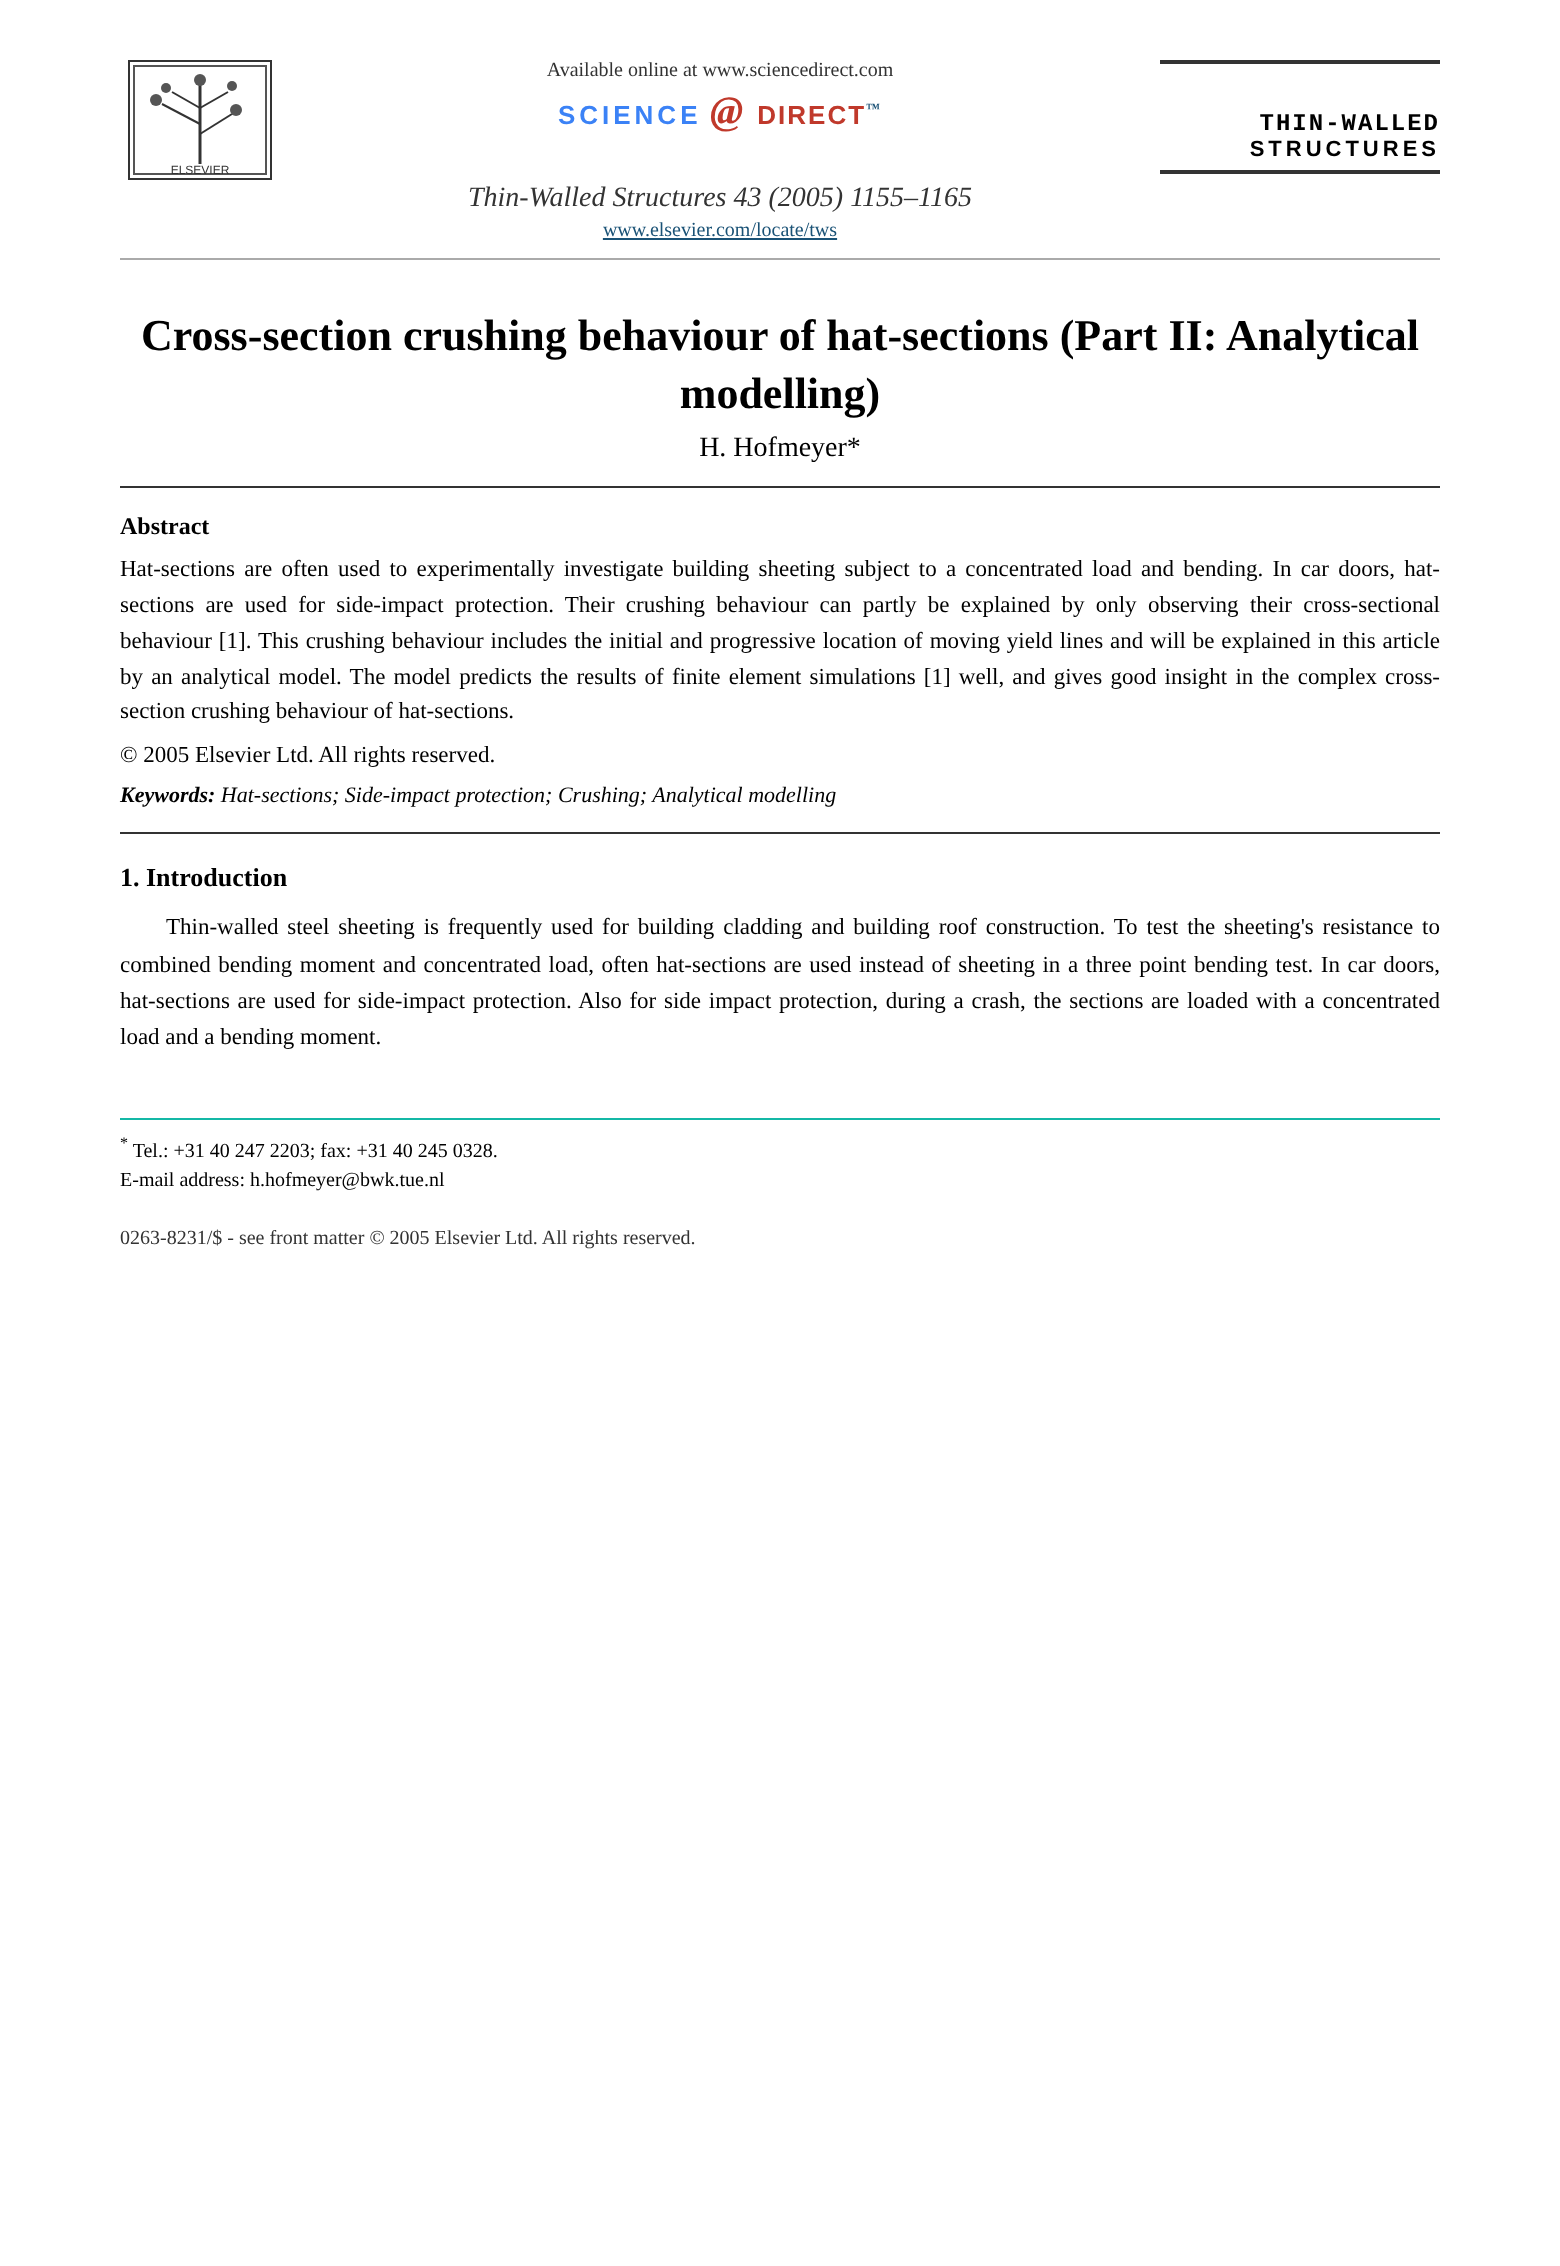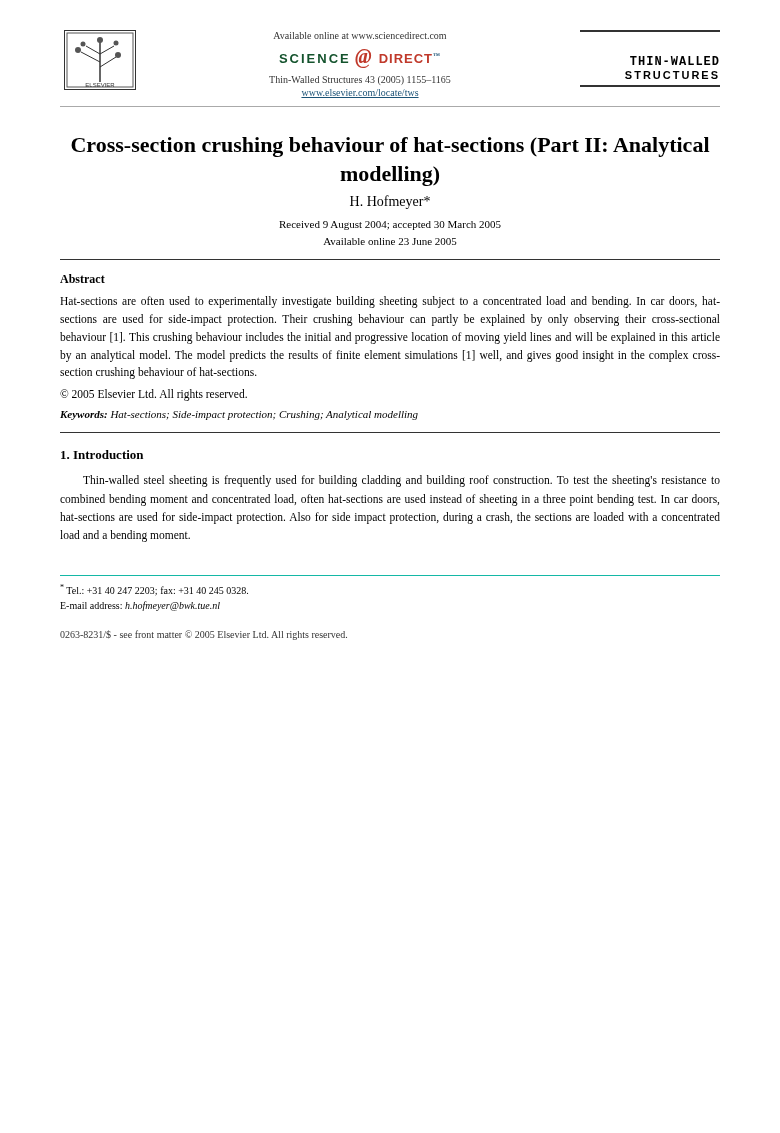--- a/index.html
+++ b/index.html
@@ -58,23 +58,24 @@
       margin-bottom: 4px;
       color: #333;
     }
     .sciencedirect-logo {
       font-size: 13px;
       font-weight: bold;
       color: #1a5276;
       letter-spacing: 1px;
     }
     .journal-ref {
-      font-size: 10px;
+      font-size: 14px;
       color: #333;
-      margin-top: 6px;
+      margin-top: 24px;
+      font-style: italic;
     }
     .journal-url {
       font-size: 10px;
       color: #1a5276;
       text-decoration: underline;
       display: block;
       margin-top: 2px;
     }
     .tws-logo {
       text-align: right;
@@ -227,45 +228,41 @@
           <circle cx="50" cy="11" r="2.5" fill="#555"></circle>
           <circle cx="34" cy="8" r="3" fill="#555"></circle>
           <text x="34" y="55" text-anchor="middle" font-size="6" fill="#333" font-family="Arial">ELSEVIER</text>
         </svg>
       </div>
     </div>
 
     <div class="header-center">
       <div class="available">Available online at www.sciencedirect.com</div>
       <div class="sciencedirect-logo">
-        <span style="color:#14532d;font-weight:bold;font-family:Arial,sans-serif;font-size:13px;letter-spacing:2px;">SCIENCE</span>
+        <span style="color:#3b82f6;font-weight:bold;font-family:Arial,sans-serif;font-size:13px;letter-spacing:2px;">SCIENCE</span>
         <span style="color:#c0392b;font-size:20px;font-style:italic;font-family:serif;"> @ </span>
         <span style="color:#c0392b;font-weight:bold;font-family:Arial,sans-serif;font-size:13px;letter-spacing:1px;">DIRECT</span><span style="font-size:7px;vertical-align:super;">™</span>
       </div>
       <div class="journal-ref">Thin-Walled Structures 43 (2005) 1155–1165</div>
       <span class="journal-url">www.elsevier.com/locate/tws</span>
     </div>
 
     <div class="tws-logo">
       <div class="tws-line"></div>
       <div class="tws-text">THIN-WALLED</div>
       <div class="tws-sub">STRUCTURES</div>
       <div class="tws-line-bottom"></div>
     </div>
   </div>
 
   <hr class="divider">
 
   <div class="title-section">
     <div class="main-title">Cross-section crushing behaviour of hat-sections (Part II: Analytical modelling)</div>
     <div class="author">H. Hofmeyer*</div>
-    <div class="dates">
-      <span>Received 9 August 2004; accepted 30 March 2005</span><br>
-      <span>Available online 23 June 2005</span>
-    </div>
   </div>
 
   <hr class="divider-thick">
 
   <div class="section">
     <div class="section-label">Abstract</div>
     <p class="abstract-text">Hat-sections are often used to experimentally investigate building sheeting subject to a concentrated load and bending. In car doors, hat-sections are used for side-impact protection. Their crushing behaviour can partly be explained by only observing their cross-sectional behaviour [1]. This crushing behaviour includes the initial and progressive location of moving yield lines and will be explained in this article by an analytical model. The model predicts the results of finite element simulations [1] well, and gives good insight in the complex cross-section crushing behaviour of hat-sections.</p>
     <p class="copyright-text">© 2005 Elsevier Ltd. All rights reserved.</p>
     <p class="keywords-line">
       <span class="kw-label">Keywords:</span>
@@ -278,20 +275,20 @@
   <div class="section">
     <div class="section-heading">1. Introduction</div>
     <p class="body-text">Thin-walled steel sheeting is frequently used for building cladding and building roof construction. To test the sheeting's resistance to combined bending moment and concentrated load, often hat-sections are used instead of sheeting in a three point bending test. In car doors, hat-sections are used for side-impact protection. Also for side impact protection, during a crash, the sections are loaded with a concentrated load and a bending moment.</p>
   </div>
 
   <div class="footer-section">
     <div class="footer-note">
       <span class="star">*</span>
       <span>Tel.: +31 40 247 2203; fax: +31 40 245 0328.</span><br>
       <span>E-mail address:</span>
-      <span style="font-style:italic;">h.hofmeyer@bwk.tue.nl</span>
+      <span style="">h.hofmeyer@bwk.tue.nl</span>
     </div>
     <div class="footer-bottom">
       <div>0263-8231/$ - see front matter © 2005 Elsevier Ltd. All rights reserved.</div>
     </div>
   </div>
 
 </div>
 
 </body></html>

